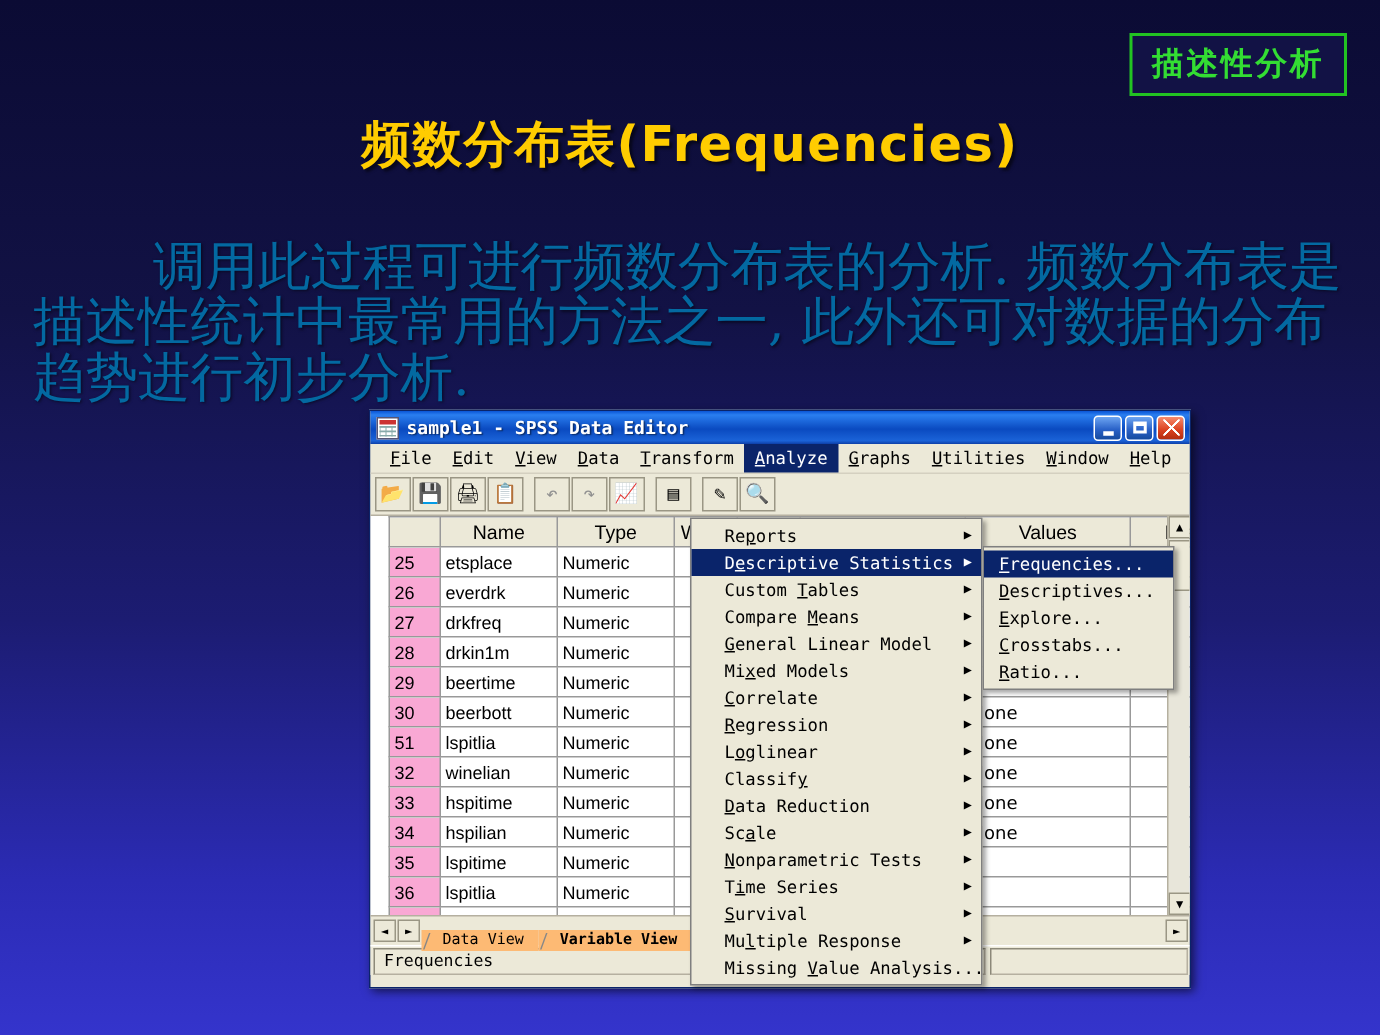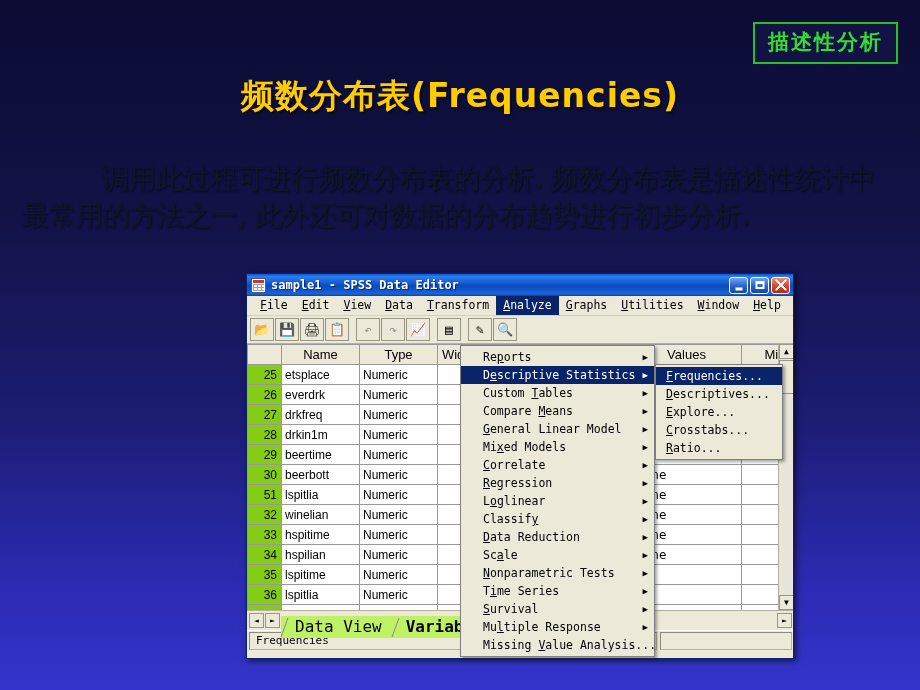--- a/index.html
+++ b/index.html
@@ -30,23 +30,23 @@
     color: #ffcc00;
     font-family: "DejaVu Sans", sans-serif;
     font-size: 33px; font-weight: 700;
     letter-spacing: 1px;
     text-shadow: 2px 2px 2px rgba(0,0,0,.55);
   }
 
   
   .body-text {
     position: absolute; top: 160px; left: 22px; width: 880px;
-    color: #0f172a;
+    color: #0369a1;
     font-family: "DejaVu Serif", serif;
-    font-size: 27px;
+    font-size: 35px;
     line-height: 37px;
     text-indent: 80px;
     text-shadow: 1px 1px 2px rgba(0,0,0,.5);
   }
 
   
   .spss {
     position: absolute; left: 246px; top: 273px;
     width: 548px; height: 386px;
     background: #ece9d8;
@@ -119,29 +119,29 @@
   .tb {
     width: 24px; height: 23px; border: 1px solid #ece9d8;
     display:flex; align-items:center; justify-content:center;
     position: relative; background:#ece9d8;
   }
   .tb.raised { border: 1px solid #9a9684; background: #ece9d8; }
   .tb .ic { font-size: 13px; line-height: 1; }
   .tbsep { width:5px; }
   .gl { color:#909090; }
 
-  .grid { position: relative; height: 266px; background: #fff; overflow: hidden; }
+  .grid { position: relative; height: 266px; background: #fff; overflow: hidden; padding-left: 12px; }
   .gtable { width: 100%; border-collapse: collapse; table-layout: fixed; font-family: "Liberation Sans", sans-serif; }
   .gtable th, .gtable td {
     border: 1px solid #999; font-size: 12px; height: 20px;
     padding: 0 3px; background: #fff; color:#000;
     overflow:hidden; white-space:nowrap;
   }
   .gtable th { background:#ece9d8; text-align:center; font-weight:normal; font-size:13px; }
-  .gtable td.rownum { background:#84cc16; text-align:right; width:34px; padding-right:4px;margin-top:32px; }
+  .gtable td.rownum { background:#f9a8d4; text-align:left; width:34px; padding-right:4px;margin-top:32px; }
   col.c-num  { width: 34px; }
   col.c-name { width: 78px; }
   col.c-type { width: 78px; }
   col.c-w    { width: 42px; }
   col.c-d    { width: 42px; }
   col.c-lab  { width: 110px; }
   col.c-val  { width: 110px; }
   col.c-mis  { width: 90px; }
   .cn { font-family: "DejaVu Sans", sans-serif; font-size: 12px; }
 
@@ -157,22 +157,22 @@
             background:#ece9d8; border:1px solid #9a9684; }
   .vscroll .arw.bot { position:absolute; bottom:0; left:0; }
 
   .tabbar {
     height: 20px; background:#ece9d8; display:flex; align-items:center;
     border-top:1px solid #b5b0a0; padding-left:2px; position:relative;
   }
   .tnav { width:15px; height:15px; border:1px solid #9a9684; background:#ece9d8;
           display:flex; align-items:center; justify-content:center; font-size:8px; margin-right:1px; }
   .tab {
-    font-size: 16px; padding: 1px 10px 2px 14px; position:relative;
-    color:#000; background:#bef264;margin-top:12px;
+    font-size: 10px; padding: 1px 10px 2px 14px; position:relative;
+    color:#000; background:#fdba74;margin-top:12px;
   }
   .tab.active { font-weight: 700; }
   .tab::before {
     content:""; position:absolute; left:3px; top:2px; bottom:1px; width:8px;
     border-left:1px solid #888; transform: skewX(-20deg);
   }
   .hscroll-right {
     position:absolute; right:1px; top:2px;
     width:15px; height:15px; border:1px solid #9a9684; background:#ece9d8;
     display:flex; align-items:center; justify-content:center; font-size:8px;

